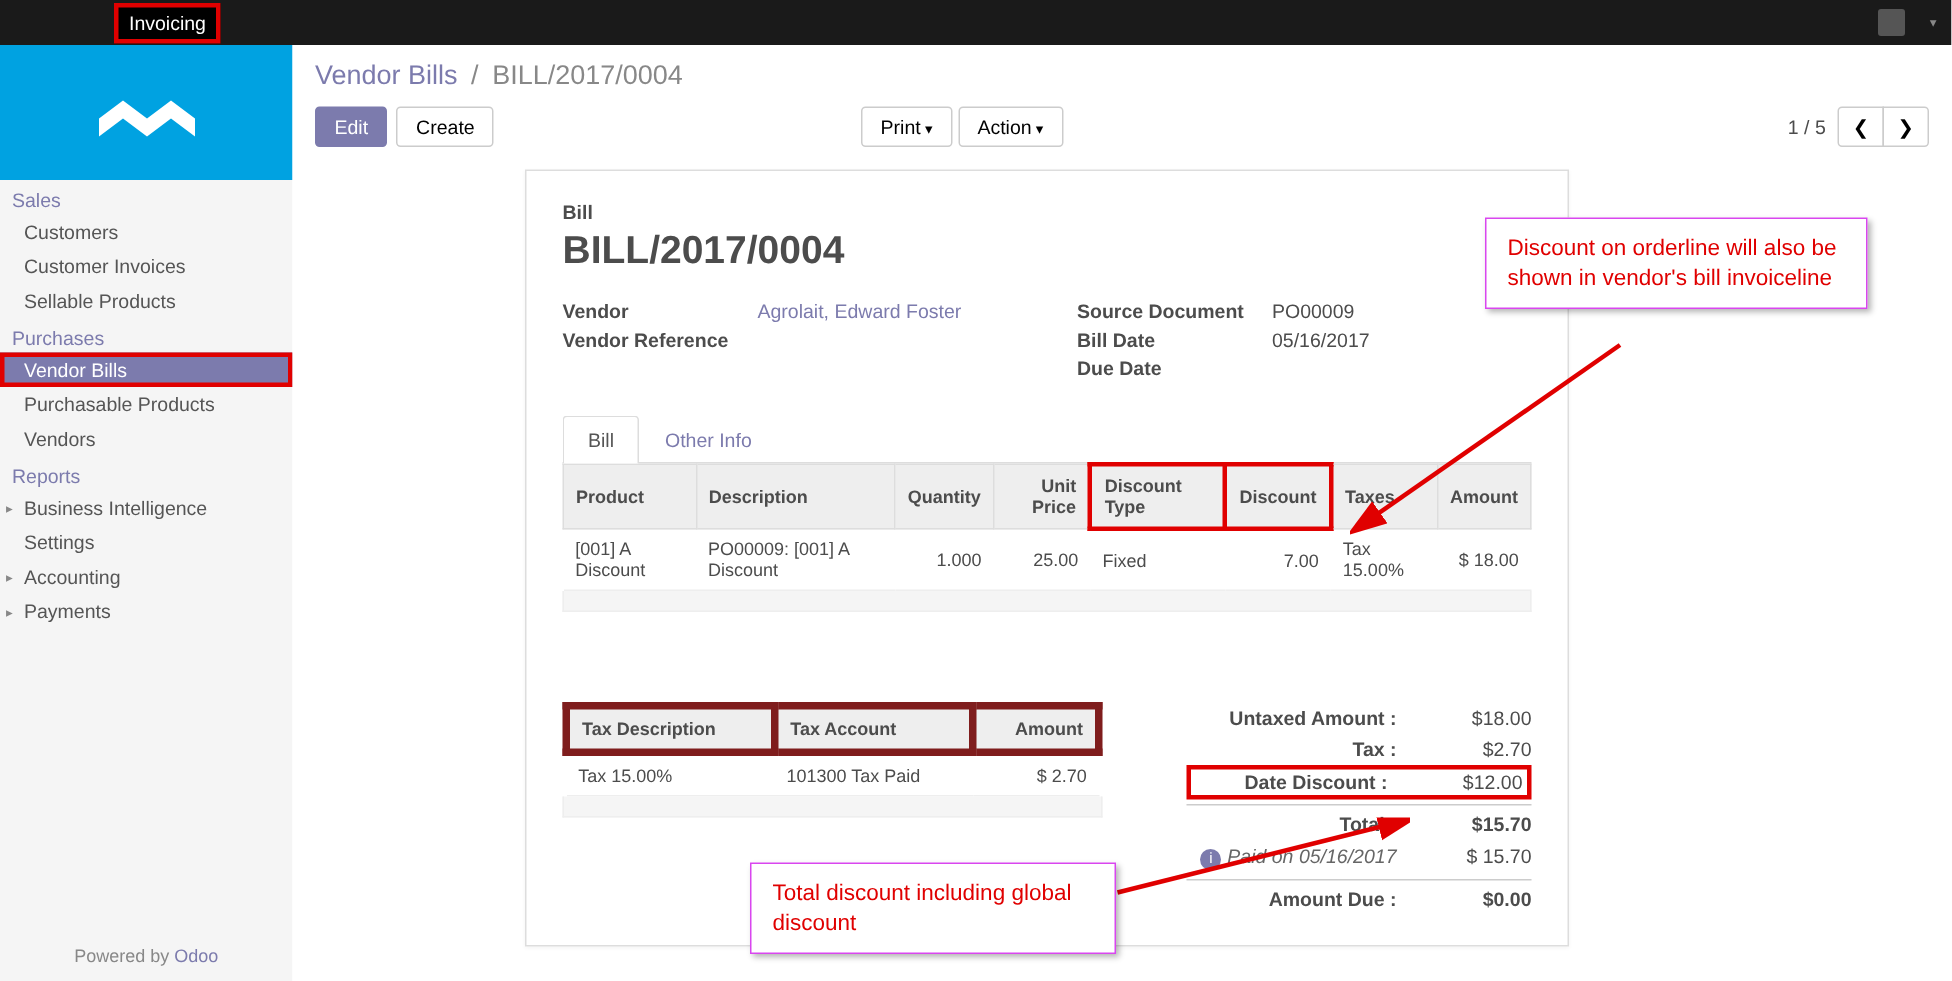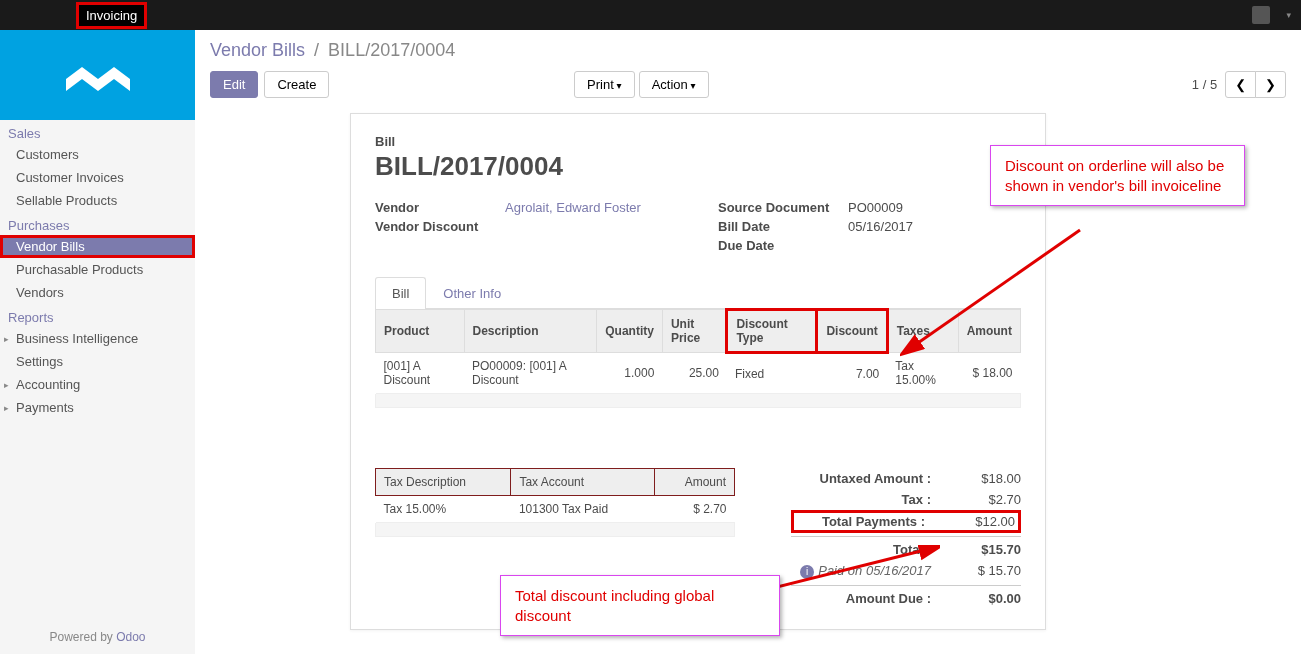--- a/index.html
+++ b/index.html
@@ -53,31 +53,31 @@
 .flabel { width: 130px; font-weight: bold; font-size: 13px; }
 .fvalue { flex: 1; font-size: 13px; }
 .fvalue.link { color: #7c7bad; }
 
 .tabs { border-bottom: 1px solid #ddd; display: flex; }
 .tab { padding: 8px 16px; border: 1px solid transparent; border-bottom: none; cursor: pointer; color: #7c7bad; margin-bottom: -1px; }
 .tab.active { border-color: #ddd; background: #fff; color: #555; border-radius: 3px 3px 0 0; }
 
 table.lines { width: 100%; border-collapse: collapse; margin-top: -1px; }
 table.lines th { background: #eee; text-align: left; padding: 6px 8px; font-weight: bold; border: 1px solid #ddd; font-size: 12px; }
-table.lines th.num { text-align: left; }
+table.lines th.num { text-align: right; }
 table.lines td { padding: 6px 8px; border-bottom: 1px solid #eee; font-size: 12px; }
 table.lines td.num { text-align: right; }
 .boxed-cols { border: 3px solid #e00000 !important; margin-left: 20px; }
 
 .lines-pad { height: 14px; background: #f5f5f5; border:1px solid #eee; border-top:none; margin-bottom: 60px; }
 
 .bottom { display: flex; gap: 40px; }
 .tax-table { width: 360px; }
 .tax-table table { width: 100%; border-collapse: collapse; }
-.tax-table th { background: #eee; padding: 6px 8px; text-align: left; border: 1px solid #7f1d1d; font-size: 12px; font-weight:normal;}
+.tax-table th { background: #eee; padding: 6px 8px; text-align: left; border: 5px solid #7f1d1d; font-size: 12px; font-weight:bold;}
 .tax-table th.num { text-align:right;}
 .tax-table td { padding: 6px 8px; font-size: 12px; border-bottom: 1px solid #eee;}
 .tax-table td.num { text-align:right;}
 .tax-pad { height: 14px; background:#f5f5f5; border:1px solid #eee; border-top:none;}
 
 .totals { margin-left: auto; width: 230px; }
 .totrow { display: flex; justify-content: flex-end; padding: 3px 0; gap: 20px; }
 .totrow .lab { font-weight: bold; text-align: right; }
 .totrow .val { width: 70px; text-align: right; }
 .totrow.boxed { border: 3px solid #e00000; padding: 1px 3px; }
@@ -166,21 +166,21 @@
       <h2>Bill</h2>
       <h1>BILL/2017/0004</h1>
 
       <div class="fields">
         <div class="fcol">
           <div class="frow">
               <div class="flabel">Vendor</div>
               <div class="fvalue link">Agrolait, Edward Foster</div>
             </div>
           <div class="frow">
-              <div class="flabel">Vendor Discount</div>
+              <div class="flabel">Vendor Reference</div>
               <div class="fvalue"></div>
             </div>
         </div>
         <div class="fcol">
           <div class="frow">
               <div class="flabel">Source Document</div>
               <div class="fvalue">PO00009</div>
             </div>
           <div class="frow">
               <div class="flabel">Bill Date</div>
@@ -250,21 +250,21 @@
         <div class="totals">
           <div class="totrow">
               <span class="lab">Untaxed Amount :</span>
               <span class="val">$18.00</span>
             </div>
           <div class="totrow">
               <span class="lab">Tax :</span>
               <span class="val">$2.70</span>
             </div>
           <div class="totrow boxed">
-              <span class="lab">Total Payments :</span>
+              <span class="lab">Date Discount :</span>
               <span class="val">$12.00</span>
             </div>
           <div class="totrow total">
               <span class="lab">Total :</span>
               <span class="val">$15.70</span>
             </div>
           <div class="totrow paid">
               <span class="lab"><i class="info-icon">i</i><span>Paid on 05/16/2017</span></span>
               <span class="val">$ 15.70</span>
             </div>
@@ -281,21 +281,21 @@
 <div class="callout" style="top:145px; left:990px; width:255px;">Discount on orderline will also be  shown in vendor's bill invoiceline</div>
 <svg class="arrow" style="top:220px; left:900px;" width="200" height="140">
   <defs>
       <marker id="ah1" markerWidth="10" markerHeight="10" refX="2" refY="3" orient="auto">
         <path d="M0,0 L0,6 L9,3 z" fill="#e00000"></path>
       </marker>
     </defs>
   <line x1="180" y1="10" x2="15" y2="125" stroke="#e00000" stroke-width="3" marker-end="url(#ah1)"></line>
 </svg>
 
-<div class="callout" style="top:575px; left:500px; width:280px;">Total discount including global discount</div>
+<div class="callout" style="top:575px; left:500px; width:244px;">Total discount including global discount</div>
 <svg class="arrow" style="top:545px; left:740px;" width="200" height="60">
   <defs>
       <marker id="ah2" markerWidth="10" markerHeight="10" refX="2" refY="3" orient="auto">
         <path d="M0,0 L0,6 L9,3 z" fill="#e00000"></path>
       </marker>
     </defs>
   <line x1="5" y1="50" x2="185" y2="5" stroke="#e00000" stroke-width="3" marker-end="url(#ah2)"></line>
 </svg>
 
 </body></html>

